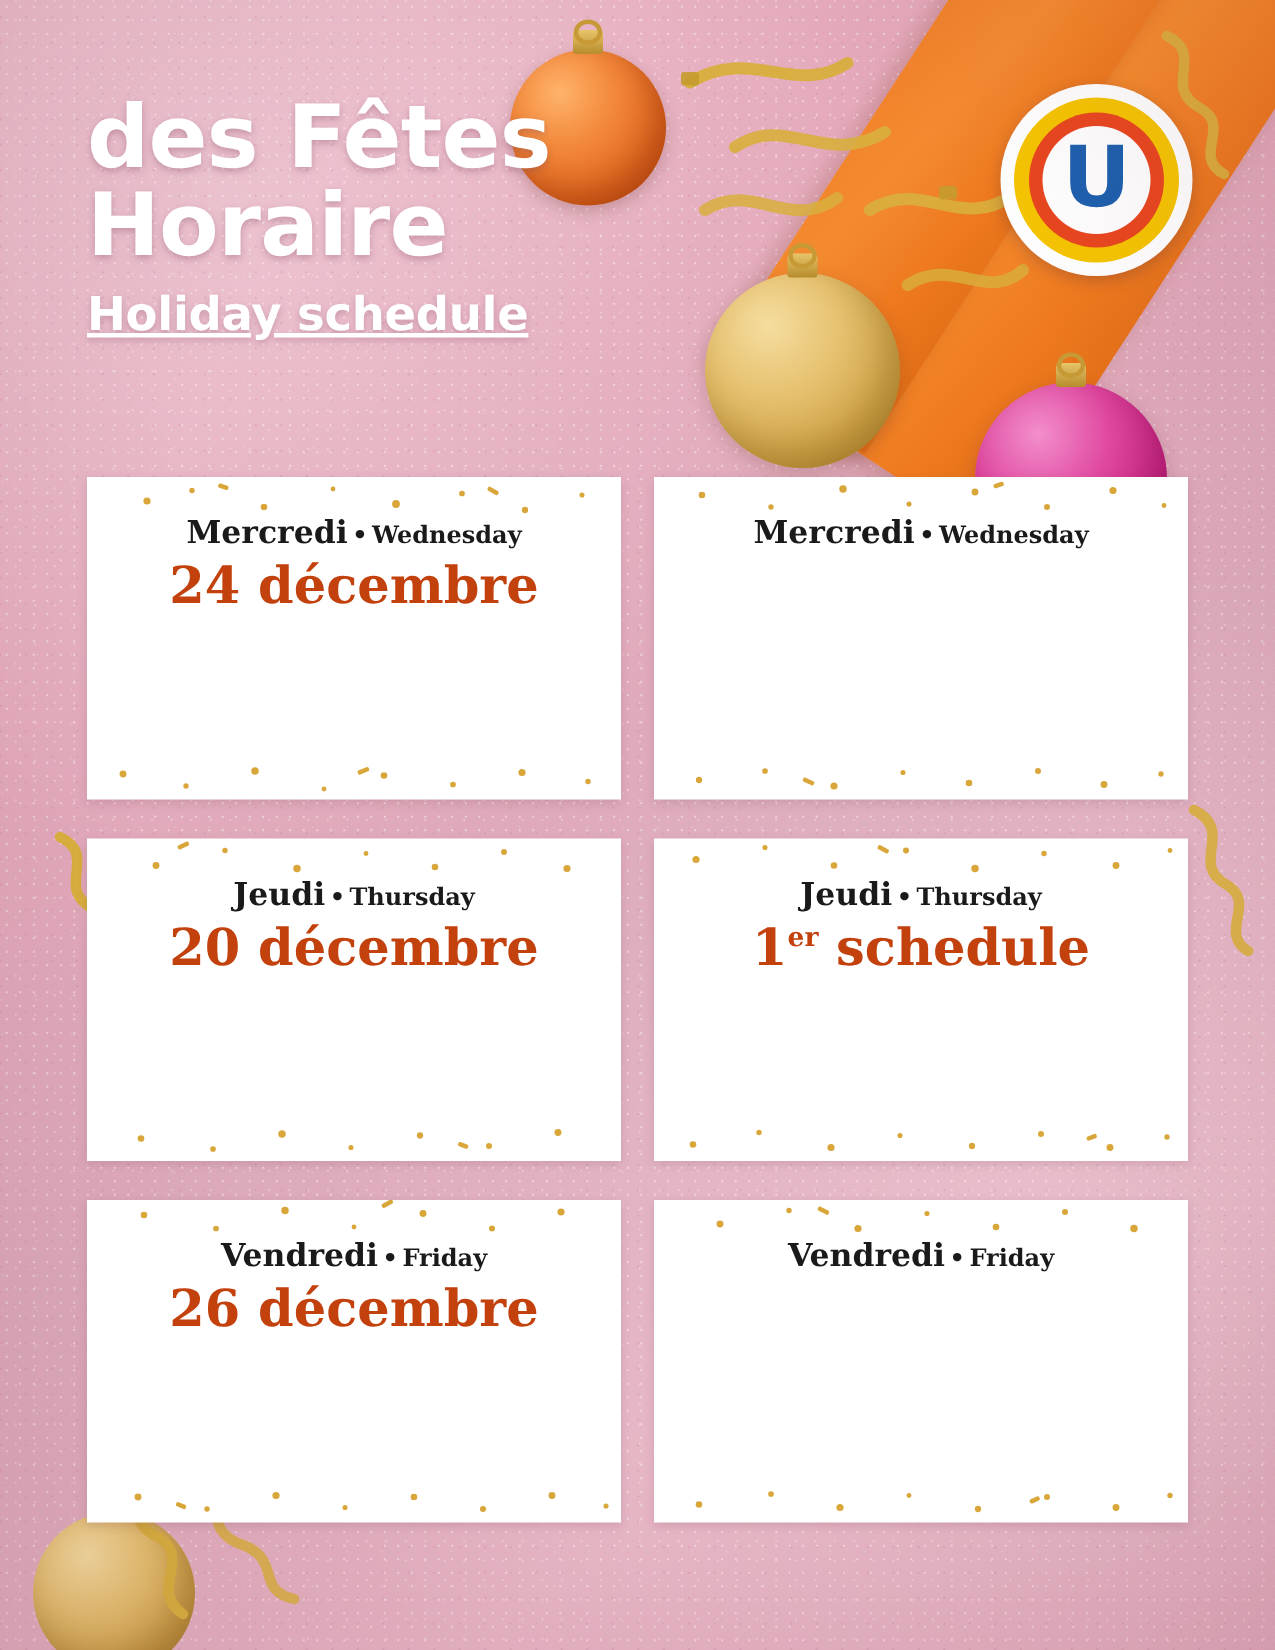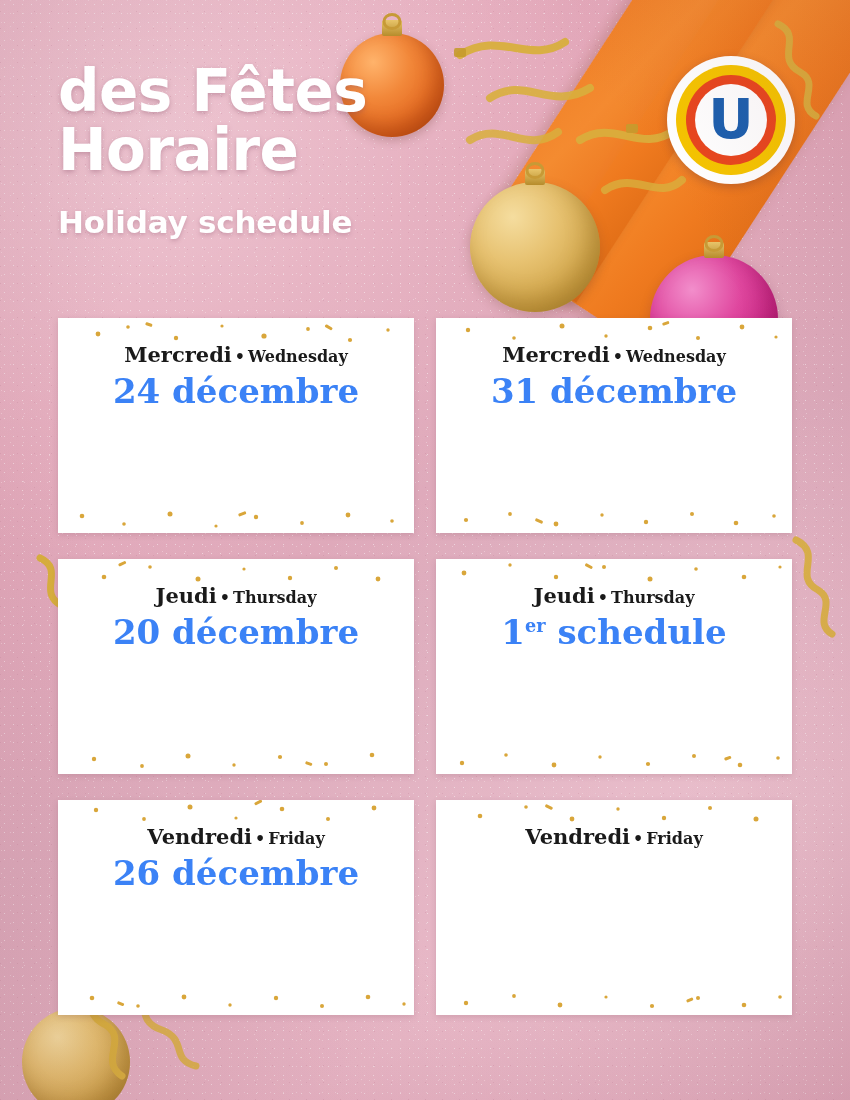--- a/index.html
+++ b/index.html
@@ -178,27 +178,28 @@
   .headline .line {
     font-family: "DejaVu Sans", sans-serif;
     font-weight: bold;
     font-size: 58px;
     line-height: 1.02;
     color: #ffffff;
     letter-spacing: -0.5px;
     text-shadow: 0 2px 5px rgba(130,70,95,.35);
   }
   .headline .sub {
-    margin-top: 24px;
+    margin-top: 12px;
     font-family: "DejaVu Sans", sans-serif;
     font-weight: bold;
     font-size: 31px;
     color: #ffffff;
     letter-spacing: -0.2px;
     text-shadow: 0 2px 4px rgba(130,70,95,.3);
+    text-decoration: underline;
   }
 
   
   .grid {
     position: absolute;
     left: 58px;
     top: 318px;
     width: 734px;
     display: grid;
     grid-template-columns: 356px 356px;
@@ -237,21 +238,21 @@
   }
   .daylabel .dot {
     font-size: 16px;
     padding: 0 3px;
   }
   .datetext {
     margin-top: 4px;
     font-family: "DejaVu Serif", serif;
     font-size: 34px;
     font-weight: bold;
-    color: #3b82f6;
+    color: #c2410c;
     white-space: nowrap;
   }
   .datetext sup {
     font-size: 0.52em;
     vertical-align: super;
     line-height: 0;
   }
 </style>
 </head>
 <body>
@@ -386,21 +387,20 @@
           <circle cx="300" cy="205" r="2.3"></circle>
             <circle cx="338" cy="198" r="1.8"></circle>
           <rect x="100" y="200" width="8" height="3" rx="1.2" transform="rotate(24 100 200)"></rect>
           <rect x="226" y="5" width="7" height="3" rx="1.2" transform="rotate(-18 226 5)"></rect>
         </g>
       </svg>
       <div class="card-body">
         <div class="daylabel">
           <span>Mercredi</span><span class="dot">•</span><span class="en">Wednesday</span>
         </div>
-        <div class="datetext">31 décembre</div>
       </div>
     </div>
 
     <div class="card">
       <svg class="confetti" viewBox="0 0 356 215" preserveAspectRatio="none">
         <g fill="#d9a63a">
           <circle cx="46" cy="18" r="2.3"></circle>
             <circle cx="92" cy="8" r="1.8"></circle>
             <circle cx="140" cy="20" r="2.5"></circle>
           <circle cx="186" cy="10" r="1.6"></circle>

